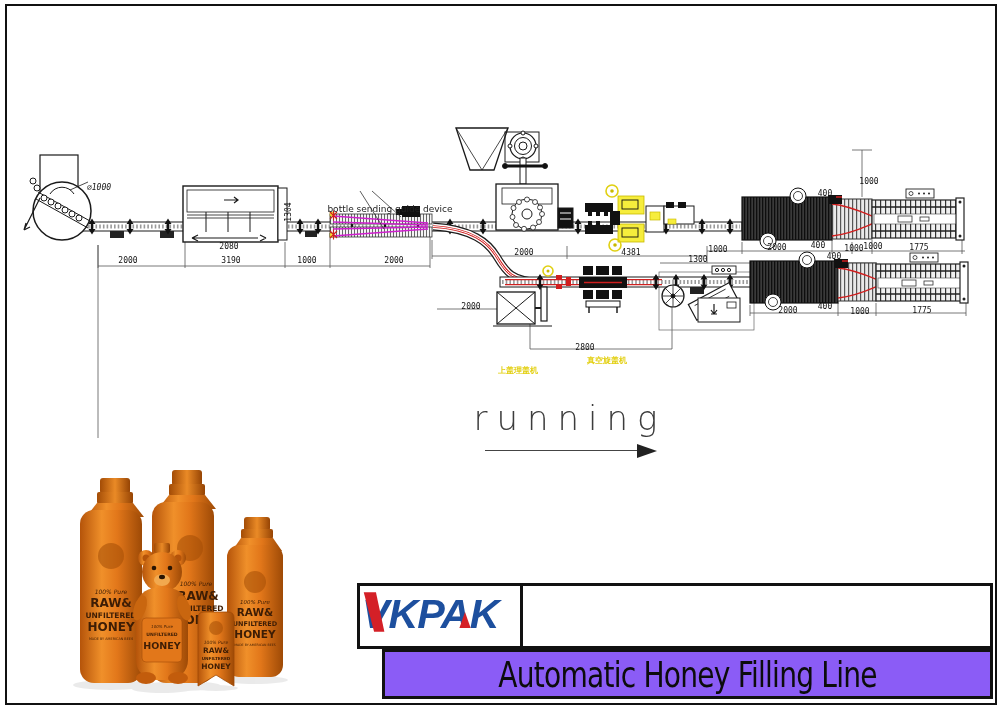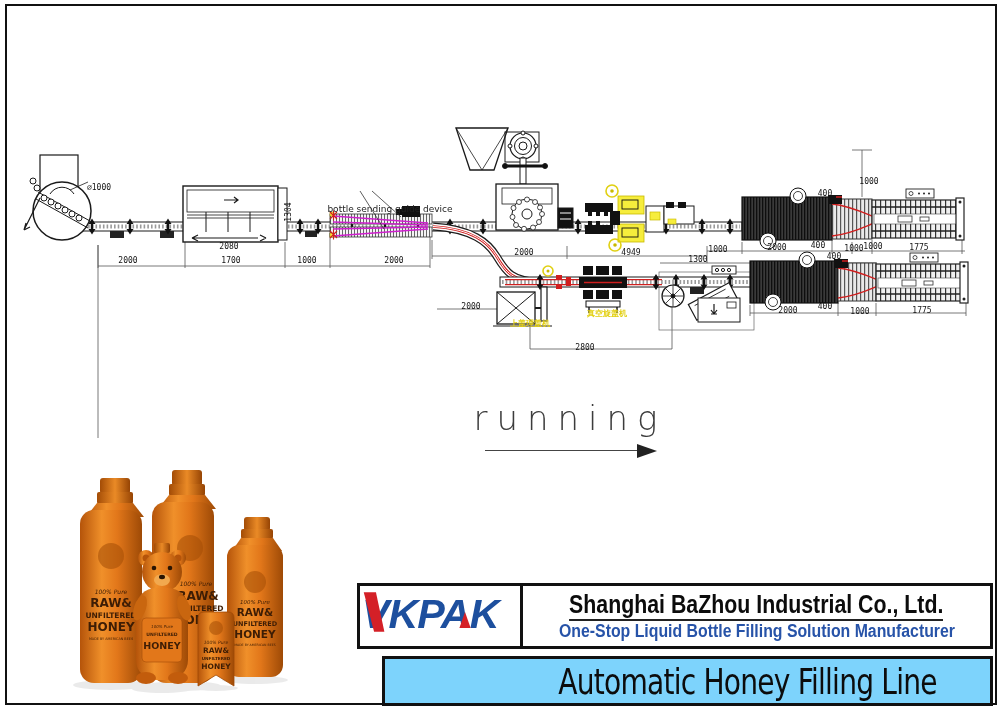--- a/index.html
+++ b/index.html
@@ -2,42 +2,42 @@
 <html><head>
 <meta charset="utf-8">
 <style>
   html,body{margin:0;padding:0;background:#888;}
   #canvas{position:relative;width:1000px;height:715px;background:#fff;overflow:hidden;
           font-family:"DejaVu Sans",sans-serif;}
   #frame{position:absolute;left:5px;top:4px;width:988px;height:697px;border:2px solid #111;}
   svg{position:absolute;left:0;top:0;}
   .dim{position:absolute;font:8px "DejaVu Sans Mono",monospace;color:#111;
        transform:translate(-50%,-50%);white-space:nowrap;letter-spacing:0;}
-  .diag-label{position:absolute;transform:translate(-50%,-50%);white-space:nowrap;}
+  .diag-label{position:absolute;transform:translate(-50%,-50%);white-space:nowrap;font-style:italic;}
   #guide-label{font:9px "DejaVu Sans",sans-serif;color:#222;margin-top:24px;}
-  .cn-label{font:bold 8px "DejaVu Sans",sans-serif;color:#e3d013;}
+  .cn-label{font:bold 8px "DejaVu Sans",sans-serif;color:#e3d013;margin-top:47px;}
   #running-wrap{position:absolute;left:455px;top:358px;width:230px;text-align:center;margin-top:40px;}
   #running-text{font:300 34px "DejaVu Sans",sans-serif;color:#3c3c3c;letter-spacing:9px;}
   #running-arrow{position:relative;margin-top:6px;height:14px;}
   #running-arrow .shaft{position:absolute;left:30px;top:6px;width:156px;height:0;
         border-top:1.5px solid #444;}
   #running-arrow .head{position:absolute;left:182px;top:0px;width:0;height:0;
         border-left:20px solid #222;border-top:7px solid transparent;border-bottom:7px solid transparent;}
   
   #brand-top{position:absolute;left:357px;top:583px;width:630px;height:60px;
       border:3px solid #111;display:flex;background:#fff;}
   #logo-cell{width:160px;border-right:3px solid #111;display:flex;align-items:center;justify-content:center;}
   #company-cell{flex:1;display:flex;flex-direction:column;align-items:center;justify-content:center;line-height:1.08;}
   #company-name{display:inline-block;font-weight:bold;font-size:26px;color:#0c0c0c;
       transform:scaleX(.82);border-bottom:2px solid #222;padding-bottom:1px;
       font-family:"Liberation Sans",sans-serif;}
   #tagline{display:inline-block;font-weight:bold;font-size:18px;color:#2753a8;
       transform:scaleX(.88);font-family:"Liberation Sans",sans-serif;margin-top:1px;}
   #brand-bottom{position:absolute;left:382px;top:649px;width:605px;height:44px;
-      border:3px solid #111;display:flex;align-items:center;justify-content:flex-end;background:#7dd3fc;margin-top:7px;}
+      border:3px solid #111;display:flex;align-items:center;justify-content:center;background:#8b5cf6;}
   #product-title{display:inline-block;font-size:36px;font-weight:400;color:#0c0c0c;
       transform:scaleX(.78);font-family:"DejaVu Sans",sans-serif;letter-spacing:-1px;}
 </style>
 </head>
 <body>
 
 <div id="canvas">
   <div id="frame"></div>
 
   <svg width="1000" height="470" viewBox="0 0 1000 470">
@@ -327,31 +327,31 @@
       <rect x="910" y="253" width="28" height="9" fill="#fff" stroke="#222" stroke-width="0.9"></rect>
       <circle cx="915" cy="257.5" r="2" fill="none" stroke="#222" stroke-width="0.8"></circle>
       <circle cx="923" cy="257.5" r="1" fill="#222"></circle>
         <circle cx="928" cy="257.5" r="1" fill="#222"></circle>
         <circle cx="933" cy="257.5" r="1" fill="#222"></circle>
     </g>
   </svg>
 
   <span class="diag-label dim" style="left:99px;top:187px">⌀1000</span>
   <span id="guide-label" class="diag-label" style="left:390px;top:185px">bottle sending guide device</span>
-  <span class="diag-label cn-label" style="left:530px;top:323px">上盖理盖机</span>
+  <span class="diag-label cn-label" style="left:518px;top:323px">上盖理盖机</span>
   <span class="diag-label cn-label" style="left:607px;top:313px">真空旋盖机</span>
   <div id="dims">
       <span class="dim" style="left: 128px; top: 260px;">2000</span>
-      <span class="dim" style="left: 231px; top: 260px;">1700</span>
+      <span class="dim" style="left: 231px; top: 260px;">3190</span>
       <span class="dim" style="left: 229px; top: 246px;">2080</span>
       <span class="dim" style="left: 288px; top: 212px; transform: translate(-50%, -50%) rotate(-90deg);">1304</span>
       <span class="dim" style="left: 307px; top: 260px;">1000</span>
       <span class="dim" style="left: 394px; top: 260px;">2000</span>
       <span class="dim" style="left: 524px; top: 252px;">2000</span>
-      <span class="dim" style="left: 631px; top: 252px;">4949</span>
+      <span class="dim" style="left: 631px; top: 252px;">4381</span>
       <span class="dim" style="left: 698px; top: 259px;">1300</span>
       <span class="dim" style="left: 718px; top: 249px;">1000</span>
       <span class="dim" style="left: 777px; top: 247px;">2000</span>
       <span class="dim" style="left: 818px; top: 245px;">400</span>
       <span class="dim" style="left: 854px; top: 248px;">1000</span>
       <span class="dim" style="left: 873px; top: 246px;">1000</span>
       <span class="dim" style="left: 919px; top: 247px;">1775</span>
       <span class="dim" style="left: 869px; top: 181px;">1000</span>
       <span class="dim" style="left: 825px; top: 193px;">400</span>
       <span class="dim" style="left: 834px; top: 256px;">400</span>
@@ -464,21 +464,17 @@
   </svg>
 
   <div id="brand-top">
     <div id="logo-cell">
       <svg width="150" height="52" viewBox="0 0 160 54">
         <text x="2" y="44" font-family="Liberation Sans,sans-serif" font-size="44" font-weight="bold" font-style="italic" fill="#1d4f9e" letter-spacing="-1">VKPAK</text>
         <polygon points="4,6 17,6 26,48 15,48" fill="#d42027"></polygon>
         <polygon points="106,44 112,27 118,44" fill="#d42027"></polygon>
       </svg>
     </div>
-    <div id="company-cell">
-      <span id="company-name">Shanghai BaZhou Industrial Co., Ltd.</span>
-      <span id="tagline">One-Stop Liquid Bottle Filling Solution Manufacturer</span>
-    </div>
   </div>
   <div id="brand-bottom">
     <span id="product-title">Automatic Honey Filling Line</span>
   </div>
 </div>
 
 </body></html>

